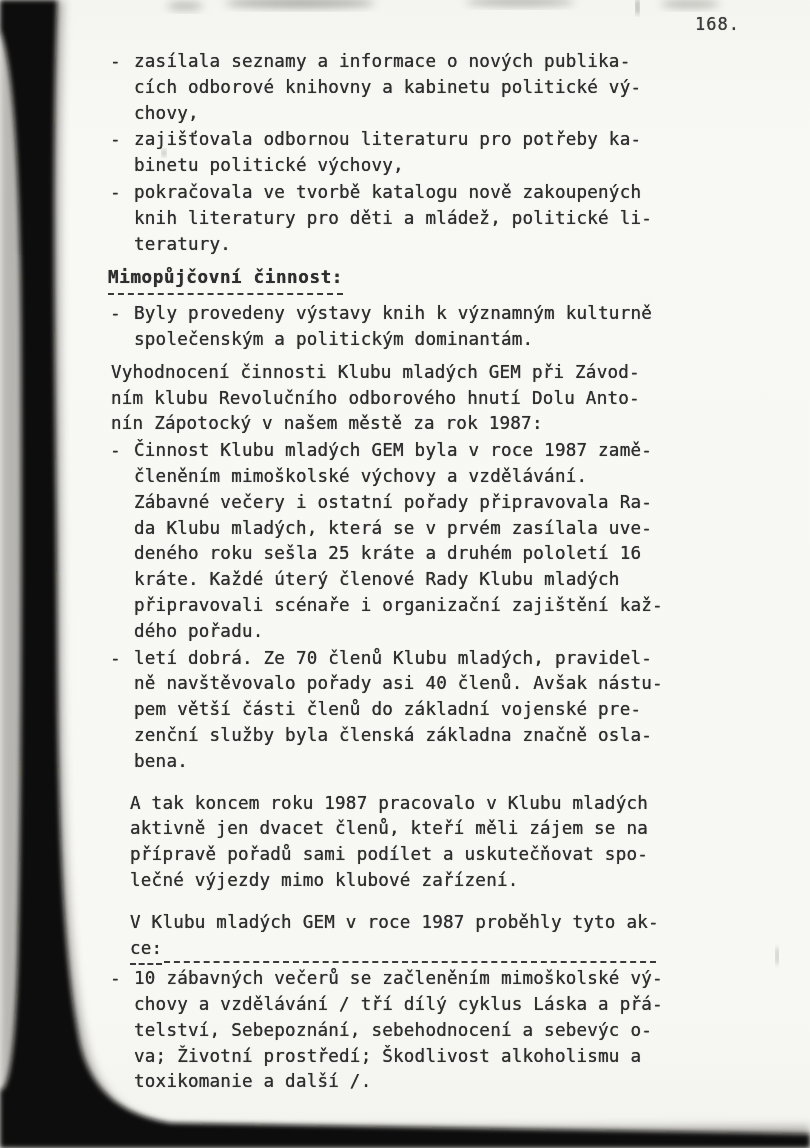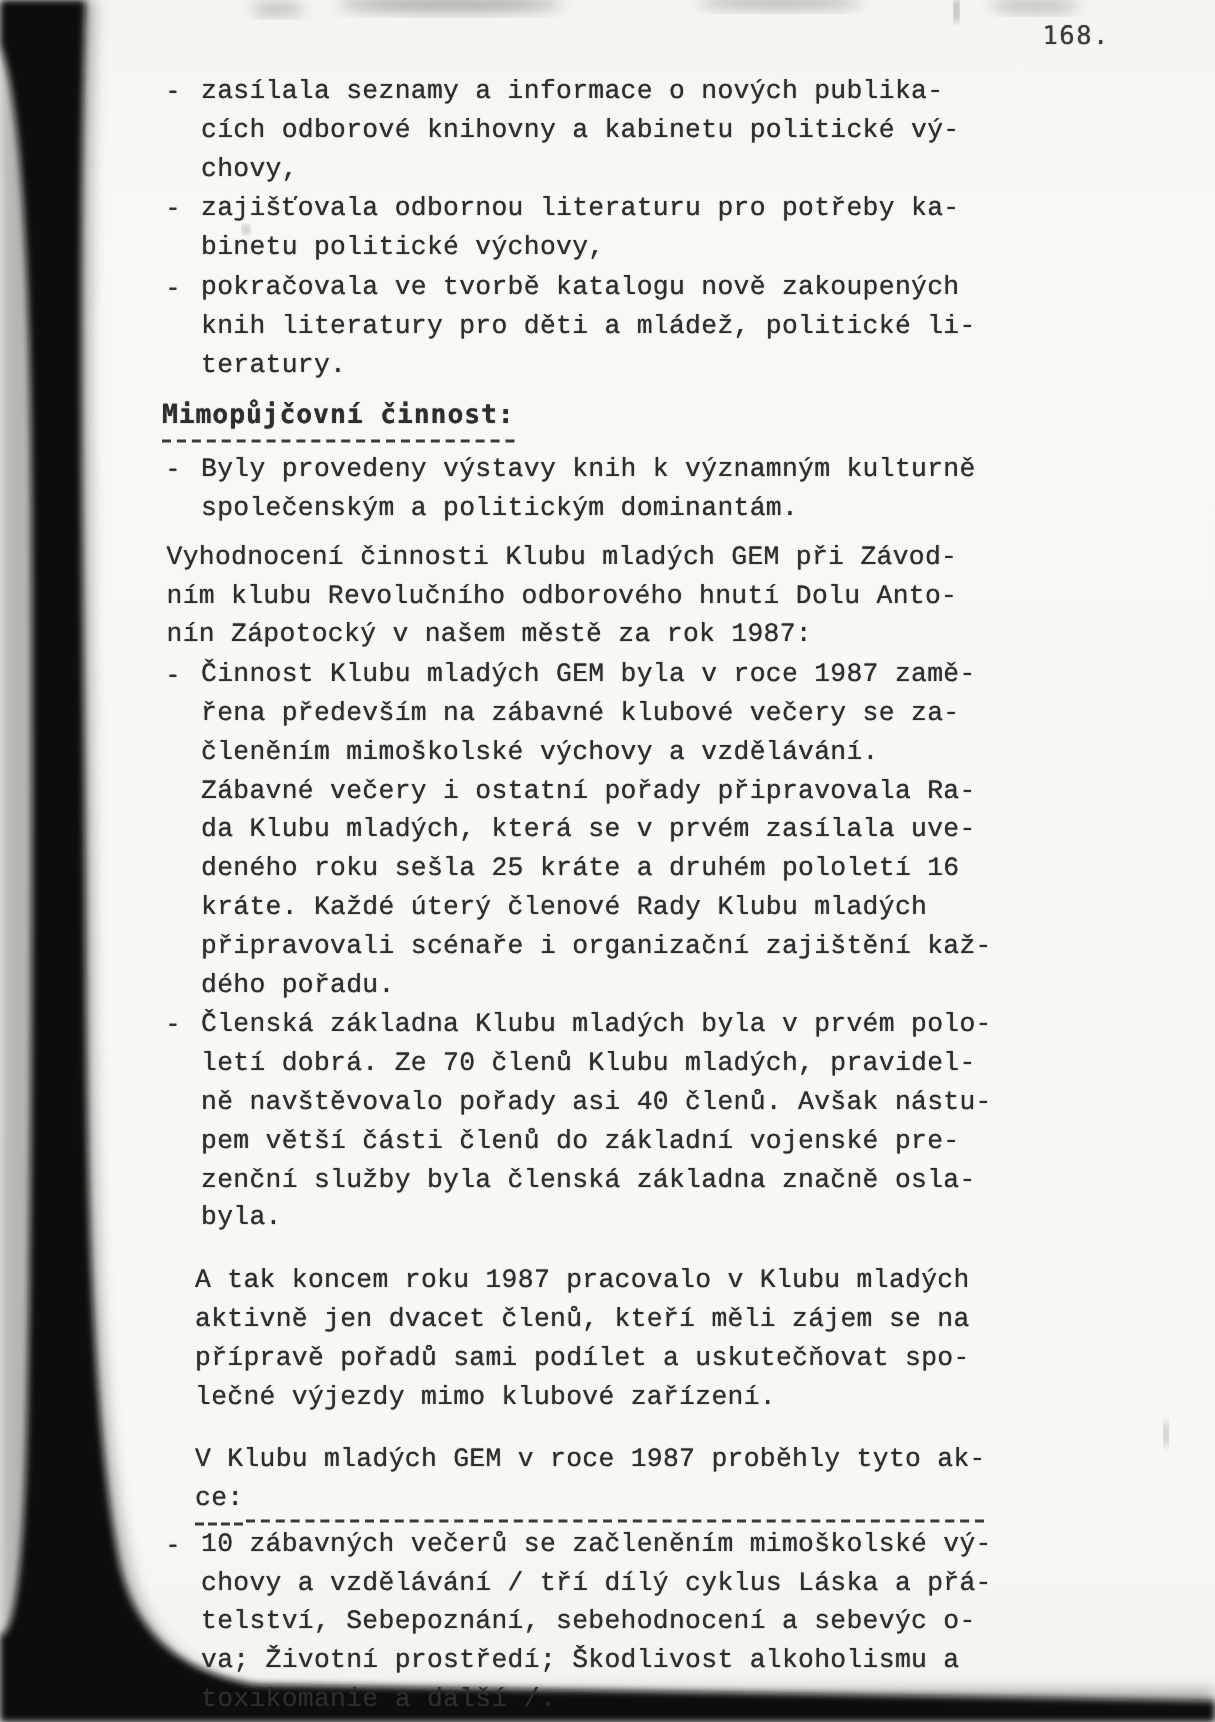--- a/index.html
+++ b/index.html
@@ -24,21 +24,21 @@
   .bullet{position:relative;padding-left:26px;margin-top:1px;}
   .bullet .marker{position:absolute;left:2px;top:0;}
   .heading{margin:8px 0 6px 0;}
   .heading-text{
     display:inline-block;border-bottom:2.6px dashed #3a3a3a;padding-bottom:2px;
     font-weight:bold;letter-spacing:0.6px;
   }
   .paragraph{margin-top:7px;}
   .indent-dash{margin-left:3px;}
   .indent-text{margin-left:22px;margin-top:16px;}
-  .line{white-space:pre;font-family:Liberation Mono, monospace;}
+  .line{white-space:pre;}
   .flexline{display:flex;align-items:flex-end;white-space:pre;}
   .dashed-underline{border-bottom:2.6px dashed #3a3a3a;padding-bottom:2px;}
   .rule-fill{flex:1;border-bottom:2.6px dashed #3a3a3a;margin-bottom:2px;margin-left:2px;height:0;}
 </style>
 </head>
 <body>
 
 <div class="page" style="color: rgb(46, 46, 46);">
 
   <svg class="scan" viewBox="0 0 810 1148" xmlns="http://www.w3.org/2000/svg">
@@ -100,37 +100,35 @@
         <div class="line">společenským a politickým dominantám.</div>
       </div>
       <div class="block paragraph indent-dash">
         <div class="line">Vyhodnocení činnosti Klubu mladých GEM při Závod-</div>
         <div class="line">ním klubu Revolučního odborového hnutí Dolu Anto-</div>
         <div class="line">nín Zápotocký v našem městě za rok 1987:</div>
       </div>
       <div class="block bullet">
         <span class="marker">-</span>
         <div class="line">Činnost Klubu mladých GEM byla v roce 1987 zamě-</div>
-        <div class="line">řena především na zábavné klubové večery se za-</div>
         <div class="line">členěním mimoškolské výchovy a vzdělávání.</div>
         <div class="line">Zábavné večery i ostatní pořady připravovala Ra-</div>
         <div class="line">da Klubu mladých, která se v prvém zasílala uve-</div>
         <div class="line">deného roku sešla 25 kráte a druhém pololetí 16</div>
         <div class="line">kráte. Každé úterý členové Rady Klubu mladých</div>
         <div class="line">připravovali scénaře i organizační zajištění kaž-</div>
         <div class="line">dého pořadu.</div>
       </div>
       <div class="block bullet">
         <span class="marker">-</span>
-        <div class="line">Členská základna Klubu mladých byla v prvém polo-</div>
         <div class="line">letí dobrá. Ze 70 členů Klubu mladých, pravidel-</div>
         <div class="line">ně navštěvovalo pořady asi 40 členů. Avšak nástu-</div>
         <div class="line">pem větší části členů do základní vojenské pre-</div>
         <div class="line">zenční služby byla členská základna značně osla-</div>
-        <div class="line">byla.</div>
+        <div class="line">bena.</div>
       </div>
       <div class="block paragraph indent-text">
         <div class="line">A tak koncem roku 1987 pracovalo v Klubu mladých</div>
         <div class="line">aktivně jen dvacet členů, kteří měli zájem se na</div>
         <div class="line">přípravě pořadů sami podílet a uskutečňovat spo-</div>
         <div class="line">lečné výjezdy mimo klubové zařízení.</div>
       </div>
       <div class="block paragraph indent-text">
         <div class="line">V Klubu mladých GEM v roce 1987 proběhly tyto ak-</div>
         <div class="line flexline"><span class="dashed-underline">ce:</span><span class="rule-fill"></span></div>

